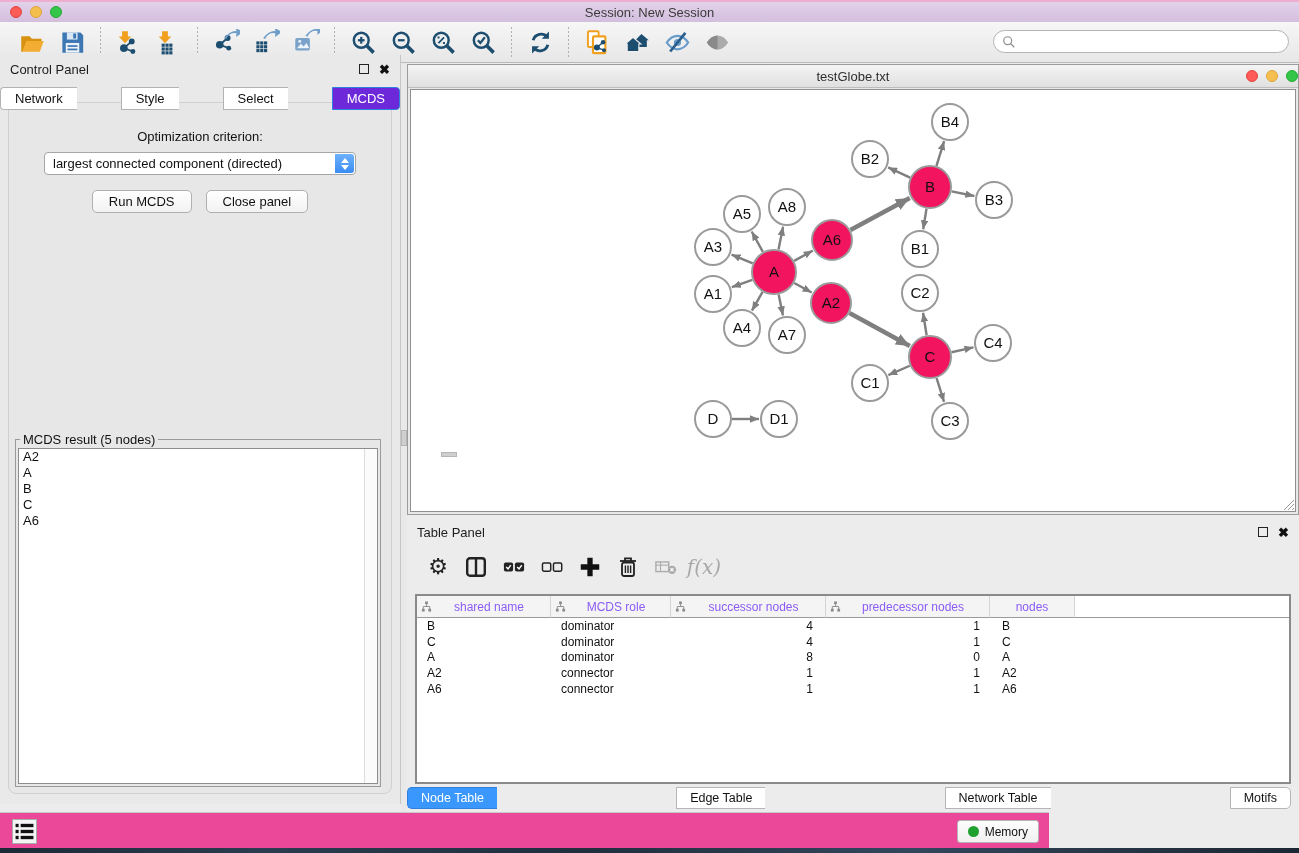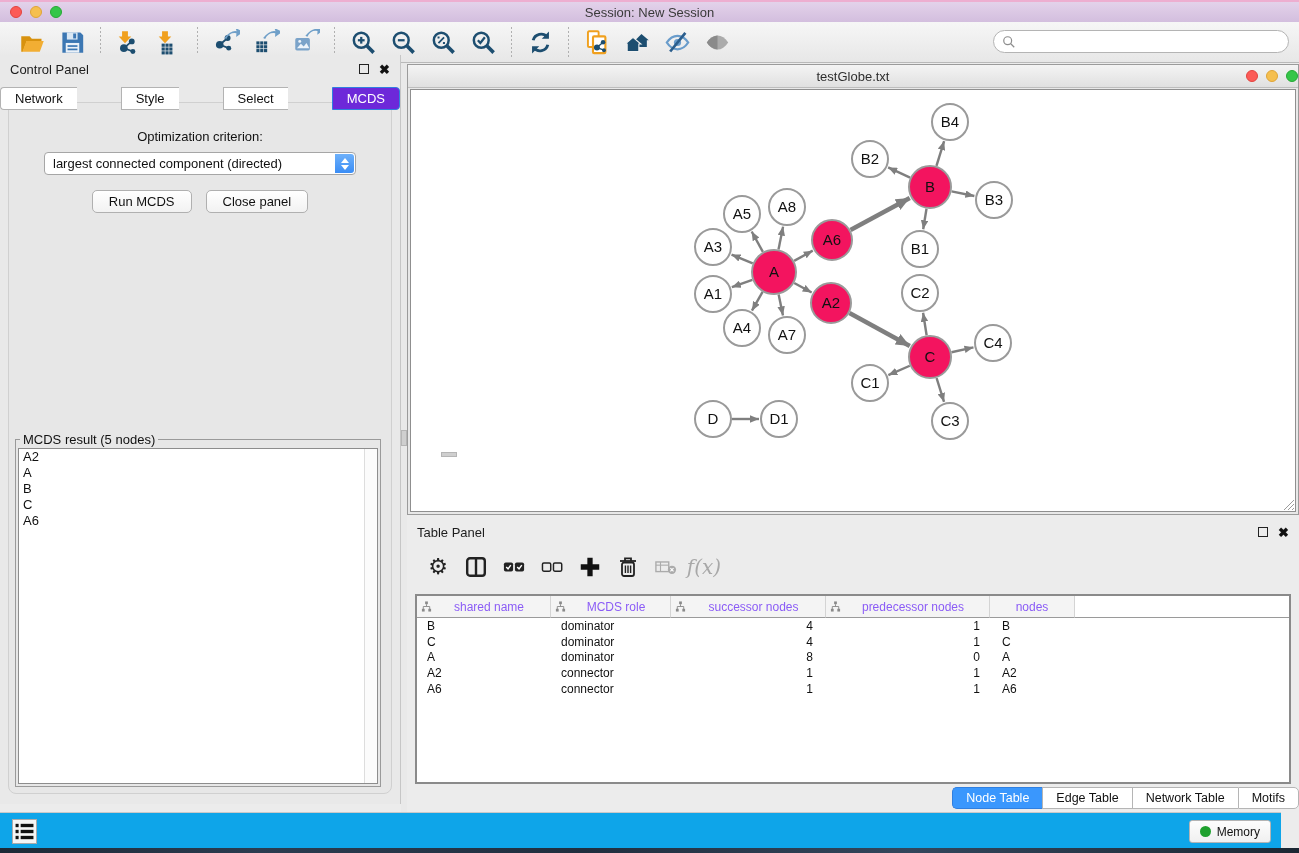--- a/index.html
+++ b/index.html
@@ -108,30 +108,30 @@
   .th-cell .lab { margin:0 auto; }
   .th-cell svg { width:11px; height:11px; flex:0 0 auto; }
   .th-filler { background:#fff; border-bottom:1px solid #9a9a9a; }
   .tbl-row { display:grid; grid-template-columns:134px 120px 155px 164px 85px 1fr; height:15.7px; }
   .td { font-size:12px; color:#111; display:flex; align-items:center; }
   .td.c0 { padding-left:10px; }
   .td.c1 { padding-left:10px; }
   .td.c2 { justify-content:flex-end; padding-right:13px; }
   .td.c3 { justify-content:flex-end; padding-right:10px; }
   .td.c4 { padding-left:12px; }
-  .tp-tabs { position:absolute; left:0; right:0; bottom:3px; display:flex; justify-content:flex-end; }
+  .tp-tabs { position:absolute; left:0; right:8px; bottom:3px; display:flex; justify-content:space-between; }
   .tp-tab { font-size:12.5px; padding:3px 13px; background:#fff; border:1px solid #b5b5b5;
     border-right:none; color:#111; }
   .tp-tab:first-child { border-radius:5px 0 0 5px; }
   .tp-tab:last-child { border-radius:0 5px 5px 0; border-right:1px solid #b5b5b5; }
   .tp-tab.sel { background:#3a97fd; border-color:#2f7fe0; color:#fff; }
 
   
-  .statusbar { position:absolute; left:0; top:812px; width:1281px; height:36px;
-    background:#0ea5e9; border-top:1px solid #c9c9c9;padding-left:20px; }
+  .statusbar { position:absolute; left:0; top:812px; width:1049px; height:36px;
+    background:#ec4899; border-top:1px solid #c9c9c9;padding-left:20px; }
   .list-btn { position:absolute; left:12px; top:6px; width:25px; height:25px;
     background:#f5f5f5; border:1px solid #ababab; display:flex; align-items:center; justify-content:center; }
   .memory-btn { position:absolute; right:10px; top:7px; height:23px;
     background:linear-gradient(#fdfdfd,#f0f0f0); border:1px solid #b4b4b4; border-radius:3px;
     display:flex; align-items:center; padding:0 10px; gap:6px; }
   .memory-dot { width:11px; height:11px; border-radius:50%; background:#1fa12f; }
   .memory-txt { font-size:12px; color:#111; }
   .desktop-strip { position:absolute; left:0; top:848px; width:1299px; height:5px;
     background:linear-gradient(90deg,#1d2936,#2b3c50 20%,#202e3e 45%,#33465c 70%,#1b2733); }
 </style>

